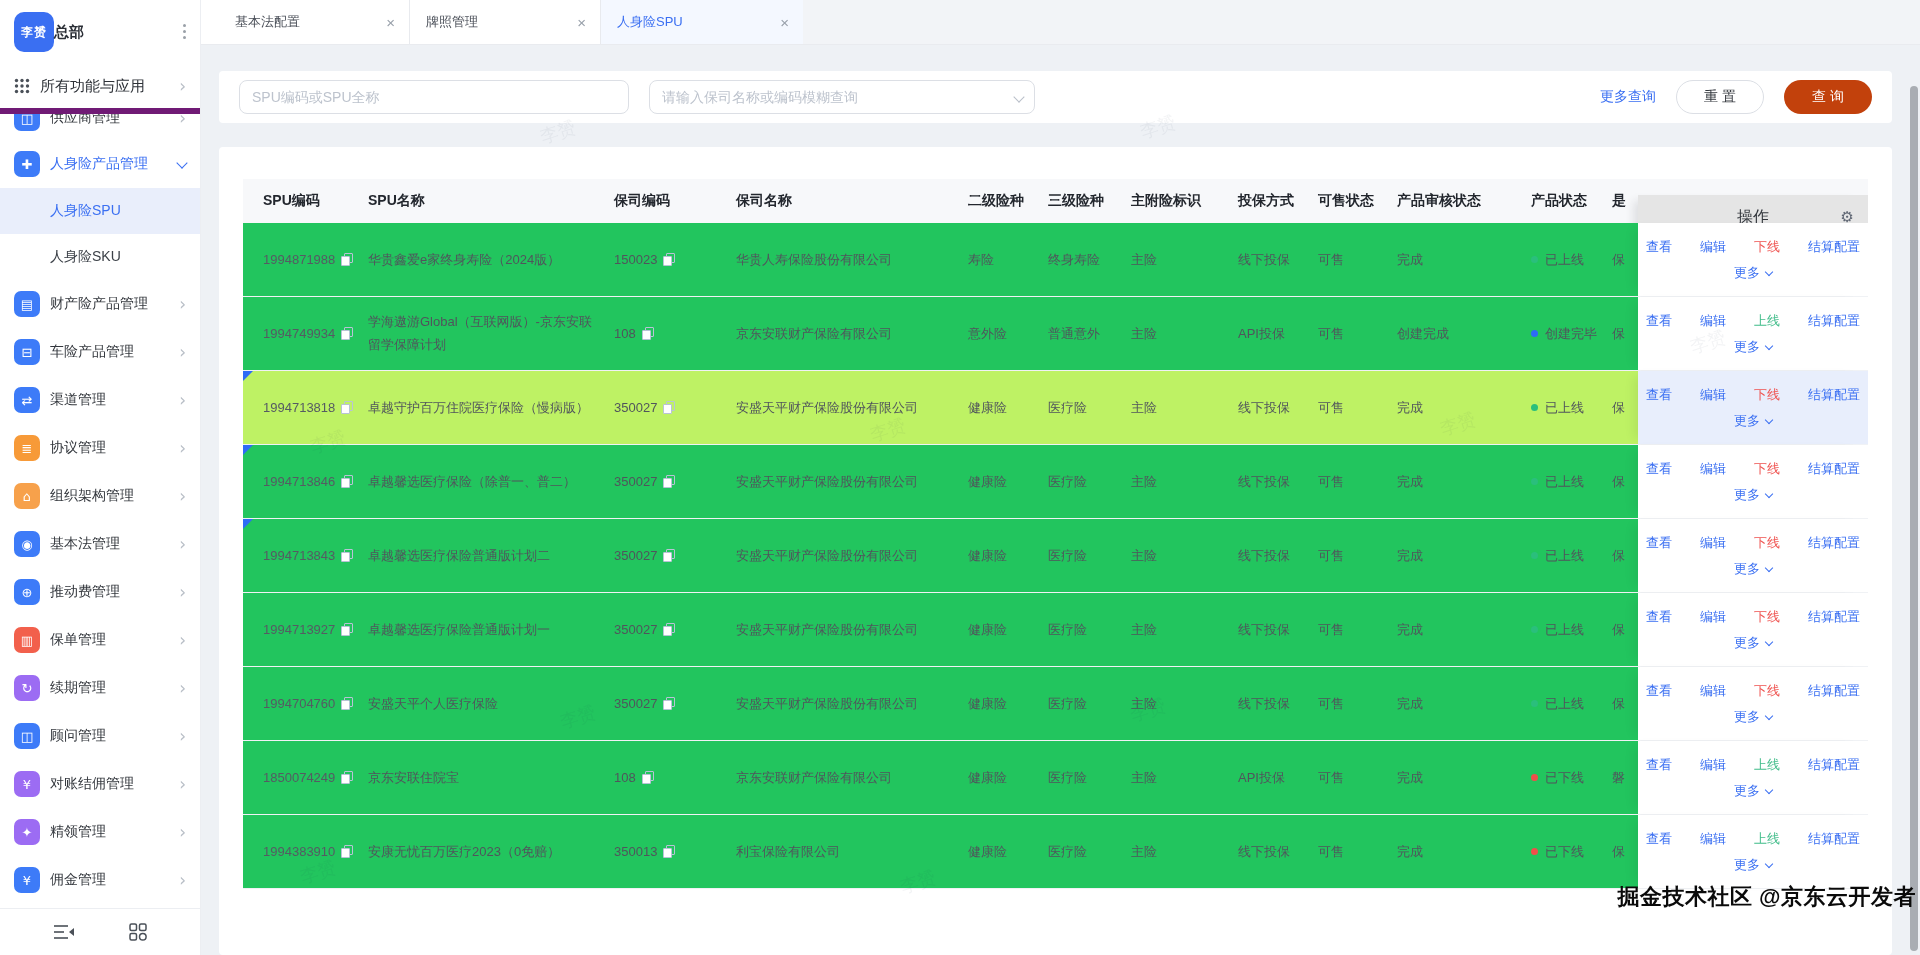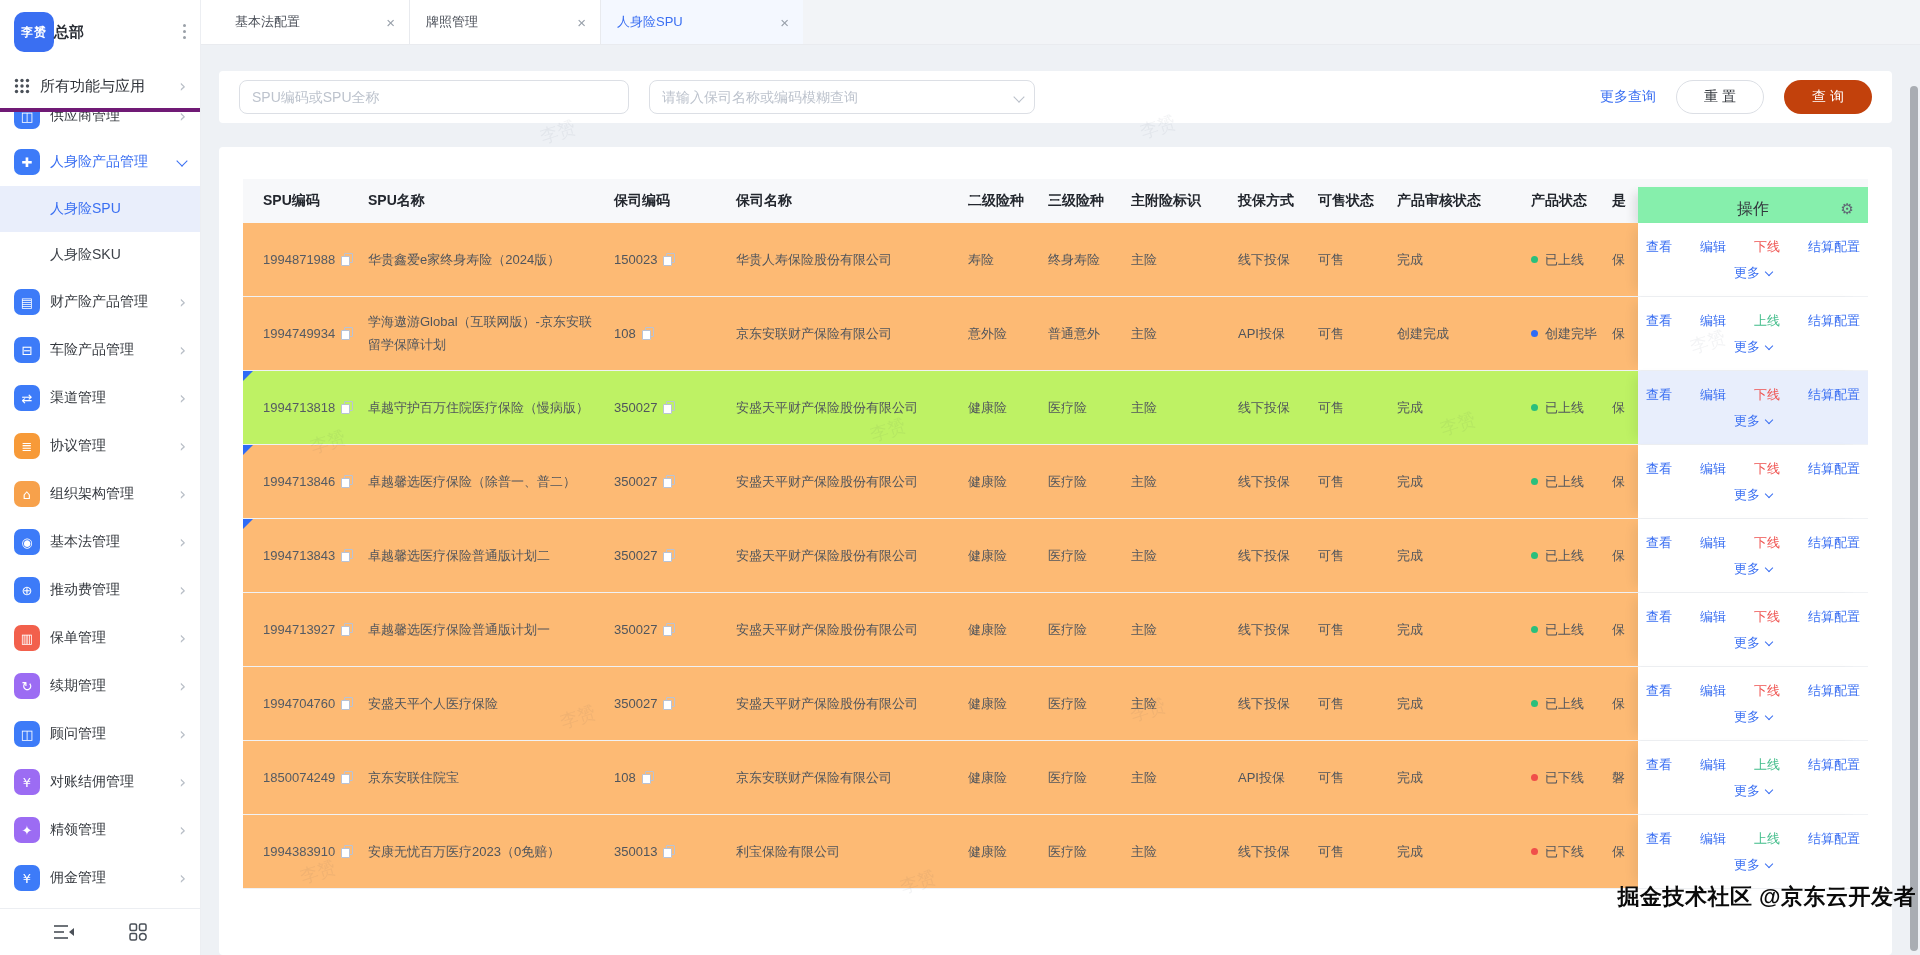--- a/index.html
+++ b/index.html
@@ -9,21 +9,21 @@
 
   
   .sidebar{width:200px;min-width:200px;background:#fff;border-right:1px solid #eceef2;
            display:flex;flex-direction:column;position:relative;z-index:5}
   .sb-head{height:64px;display:flex;align-items:center;padding:0 14px;position:relative}
   .avatar{width:40px;height:40px;border-radius:10px;background:#3a6ff2;color:#fff;font-size:12px;
           display:flex;align-items:center;justify-content:center;font-weight:700;letter-spacing:1px}
   .org{font-size:15px;font-weight:600;color:#2b2f36}
   .vdots{position:absolute;right:14px;top:24px;display:flex;flex-direction:column;gap:3px;cursor:pointer}
   .vdots i{width:3px;height:3px;border-radius:50%;background:#9aa0a8}
-  .sb-allapps{height:44px;display:flex;align-items:center;padding:0 14px;border-bottom:4px solid #701a75;cursor:pointer}
+  .sb-allapps{height:44px;display:flex;align-items:center;padding:0 14px;border-bottom:6px solid #701a75;cursor:pointer}
   .sb-allapps .lbl{margin-left:10px;font-size:15px;color:#2e3238}
   .chev{margin-left:auto;color:#b9bfc7;font-size:17px;line-height:1;font-family:"DejaVu Sans",sans-serif}
   .sb-clip{height:26px;overflow:hidden}
   .mi{height:48px;display:flex;align-items:center;padding:0 14px;cursor:pointer}
   .sb-clip .mi{margin-top:-20px}
   .sqicon{width:26px;height:26px;border-radius:7px;display:flex;align-items:center;justify-content:center;
           color:#fff;font-size:13px;flex:0 0 26px;font-family:"DejaVu Sans",sans-serif}
   .mi .lbl{margin-left:10px;font-size:14px;color:#33373d;white-space:nowrap}
   .mi.group .lbl{color:#3a6ff2}
   .sb-sub{height:46px;display:flex;align-items:center;padding-left:50px;font-size:14px;color:#3c4148;cursor:pointer}
@@ -68,27 +68,27 @@
   .list-head{display:flex;align-items:center}
   .list-head h2{margin:0;font-size:17px;font-weight:700;color:#1f232b}
   .actions{margin-left:auto;display:flex;gap:12px}
   .btn.sq{height:32px;border-radius:4px;padding:0 14px;font-size:13px}
   .btn.ghost.sq{color:#3c4148}
 
   
   .thead{margin-top:14px;height:44px;background:#f7f8fa;display:flex;align-items:center;position:relative}
   .hc{font-size:14px;font-weight:700;color:#23272e;box-sizing:border-box;padding-right:8px;white-space:nowrap}
   .thead .c1{padding-left:20px}
-  .ops-head{position:absolute;right:0;top:8px;height:44px;width:230px;background:#86efac;display:flex;align-items:center;
+  .ops-head{position:absolute;right:0;top:16px;height:44px;width:230px;background:#e5e5e5;display:flex;align-items:center;
             justify-content:center;box-shadow:-10px 0 10px -6px rgba(31,35,41,.12)}
   .gear{position:absolute;right:14px;color:#5f6673;font-size:15px;cursor:pointer;font-family:"DejaVu Sans",sans-serif}
   .c1{width:125px}.c2{width:246px}.c3{width:122px}.c4{width:232px}.c5{width:80px}.c6{width:83px}
   .c7{width:107px}.c8{width:80px}.c9{width:79px}.c10{width:134px}.c11{width:81px}
   .c12{flex:1;overflow:hidden;white-space:nowrap}
-  .trow{position:relative;display:flex;align-items:center;min-height:73px;border-bottom:1px solid #f0f2f5;background:#fdba74}
+  .trow{position:relative;display:flex;align-items:center;min-height:73px;border-bottom:1px solid #f0f2f5;background:#22c55e}
   .trow.hl{background:#bef264}
   .trow.marked::before{content:"";position:absolute;left:0;top:0;width:0;height:0;
        border:5px solid transparent;border-left-color:#2e6bf6;border-top-color:#2e6bf6;z-index:2}
   .cell{box-sizing:border-box;padding-right:10px;font-size:13px;color:#50555c;line-height:1.7}
   .cell.c1{padding-left:20px;color:#555b63;white-space:nowrap}
   .cell.c3{white-space:nowrap}
   .cpy{position:relative;display:inline-block;width:12px;height:13px;margin-left:6px;vertical-align:-2px;cursor:pointer}
   .cpy::before{content:"";position:absolute;left:3px;top:0;width:7px;height:8px;border:1px solid #b8c3d6;border-radius:1px}
   .cpy::after{content:"";position:absolute;left:0;top:3px;width:7px;height:8px;border:1px solid #b8c3d6;border-radius:1px;background:#fff}
   .dot{display:inline-block;width:7px;height:7px;border-radius:50%;margin-right:7px;vertical-align:1px}

